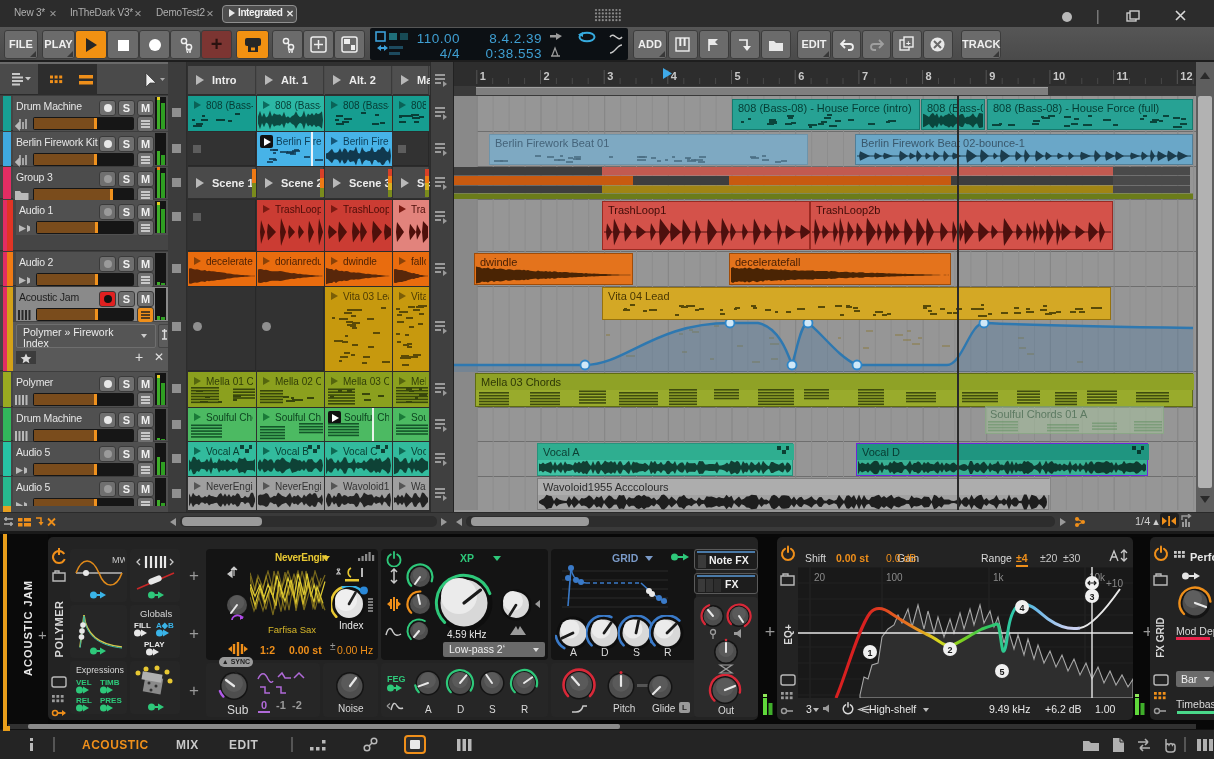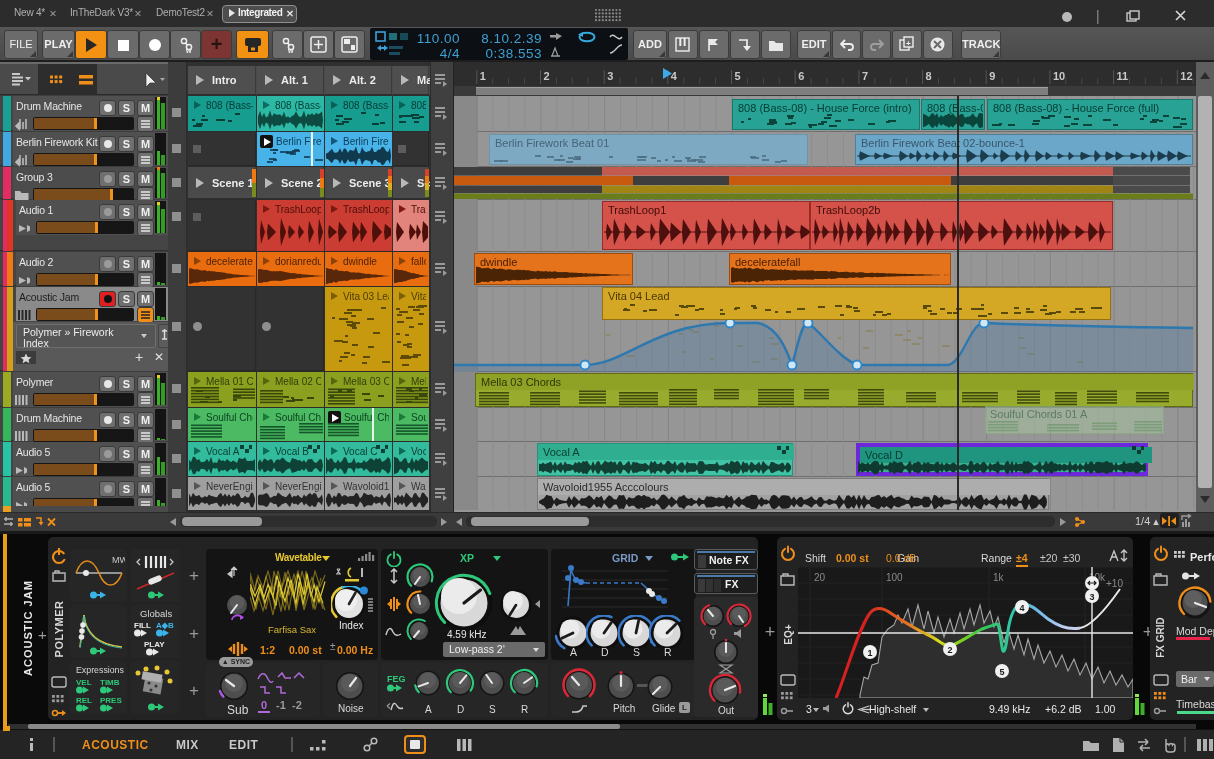--- a/index.html
+++ b/index.html
@@ -1,18 +1,18 @@
 <!DOCTYPE html>
 <html><head><meta charset="utf-8"><style>
 *{margin:0;padding:0;box-sizing:border-box}
 html,body{width:1214px;height:759px;overflow:hidden;background:#2b2b2b;font-family:"Liberation Sans",sans-serif}
 .a{position:absolute}
 </style></head><body>
 <div class="a" style="left:0;top:0;width:1214px;height:27px;background:#2c2c2c"></div>
-<div class="a" style="left:14px;top:7px;font-size:10px;letter-spacing:-0.2px;color:#b0b0b0">New 4*</div>
+<div class="a" style="left:14px;top:7px;font-size:10px;letter-spacing:-0.2px;color:#b0b0b0">New 3*</div>
 <div class="a" style="left:49px;top:7.5px;font-size:9.5px;color:#9a9a9a">✕</div>
 <div class="a" style="left:70px;top:7px;font-size:10px;letter-spacing:-0.2px;color:#b0b0b0">InTheDark V3*</div>
 <div class="a" style="left:134px;top:7.5px;font-size:9.5px;color:#9a9a9a">✕</div>
 <div class="a" style="left:156px;top:7px;font-size:10px;letter-spacing:-0.2px;color:#b0b0b0">DemoTest2</div>
 <div class="a" style="left:206px;top:7.5px;font-size:9.5px;color:#9a9a9a">✕</div>
 <div class="a" style="left:222px;top:5px;width:75px;height:18px;background:#4d4d4d;border:1px solid #8f8f8f;border-radius:4px"></div>
 <div class="a" style="left:229px;top:9px;width:0;height:0;border-left:6px solid #e8e8e8;border-top:4.5px solid transparent;border-bottom:4.5px solid transparent"></div>
 <div class="a" style="left:238px;top:7px;font-size:10px;letter-spacing:-0.4px;font-weight:bold;color:#f2f2f2">Integrated</div>
 <div class="a" style="left:286px;top:7.5px;font-size:9.5px;font-weight:bold;color:#e8e8e8">✕</div>
 <svg class="a" style="left:592px;top:7px" width="30" height="15">
@@ -51,21 +51,21 @@
   </svg>
 <svg class="a" style="left:1055px;top:10px" width="150" height="14">
     <circle cx="12" cy="7" r="5" fill="#b9b9b9"></circle>
     <rect x="42" y="0" width="1.5" height="14" fill="#777"></rect>
     <rect x="72" y="3" width="9" height="8" fill="none" stroke="#c9c9c9" stroke-width="1.4"></rect>
     <rect x="75" y="1" width="9" height="8" fill="#2c2c2c" stroke="#c9c9c9" stroke-width="1.4"></rect>
     <path d="M121,1 L130,10 M130,1 L121,10" stroke="#d9d9d9" stroke-width="1.6"></path>
   </svg>
 <div class="a" style="left:0;top:27px;width:1214px;height:33px;background:linear-gradient(#565656,#4a4a4a)"></div>
 <div class="a" style="left:0;top:60px;width:1214px;height:2px;background:#1e1e1e"></div>
-<div class="a" style="left:4px;top:30px;width:34px;height:29px;background:#6b6b6b;border:1px solid #3c3c3c;border-radius:3px;color:#efefef;font-size:11px;font-weight:normal;text-align:center;line-height:27px">FILE<div class="a" style="right:1px;bottom:1px;width:0;height:0;border-left:6px solid transparent;border-bottom:6px solid #383838"></div></div>
+<div class="a" style="left:4px;top:30px;width:34px;height:29px;background:#6b6b6b;border:1px solid #3c3c3c;border-radius:3px;color:#efefef;font-size:11px;font-weight:bold;text-align:center;line-height:27px">FILE<div class="a" style="right:1px;bottom:1px;width:0;height:0;border-left:6px solid transparent;border-bottom:6px solid #383838"></div></div>
 <div class="a" style="left:42px;top:30px;width:33px;height:29px;background:#6b6b6b;border:1px solid #3c3c3c;border-radius:3px;color:#efefef;font-size:11px;font-weight:bold;text-align:center;line-height:27px">PLAY<div class="a" style="right:1px;bottom:1px;width:0;height:0;border-left:6px solid transparent;border-bottom:6px solid #383838"></div></div>
 <div class="a" style="left:75px;top:30px;width:32px;height:29px;background:#f29112;border:1px solid #3c3c3c;border-radius:3px;color:#efefef;font-size:11px;font-weight:bold;text-align:center;line-height:27px">
     <div class="a" style="left:10px;top:7px;width:0;height:0;border-left:11px solid #262626;border-top:7px solid transparent;border-bottom:7px solid transparent"></div>
   </div>
 <div class="a" style="left:107px;top:30px;width:32px;height:29px;background:#6b6b6b;border:1px solid #3c3c3c;border-radius:3px;color:#efefef;font-size:11px;font-weight:bold;text-align:center;line-height:27px">
     <div class="a" style="left:10px;top:9px;width:11px;height:11px;background:#fff"></div>
   </div>
 <div class="a" style="left:139px;top:30px;width:31px;height:29px;background:#6b6b6b;border:1px solid #3c3c3c;border-radius:3px;color:#efefef;font-size:11px;font-weight:bold;text-align:center;line-height:27px">
     <div class="a" style="left:9px;top:8px;width:12px;height:12px;background:#fff;border-radius:50%"></div>
   </div>
@@ -104,21 +104,21 @@
     <rect x="2" y="1" width="9" height="9" fill="none" stroke="#3b9fd8" stroke-width="1.6"></rect>
     <rect x="15" y="2" width="8" height="7" fill="#1f6f7a"></rect>
     <rect x="26" y="2" width="8" height="7" fill="#174a55"></rect>
     <path d="M3,17 l4,-3 v2 h5 v2 h-5 v2 Z" fill="#3b9fd8"></path>
     <path d="M14,21 l-4,3 v-2 h-5 v-2 h5 v-2 Z" fill="#3b9fd8" transform="translate(0,-4)"></path>
     <rect x="15" y="15" width="14" height="3" fill="#1d4a5e"></rect>
     <rect x="15" y="21" width="11" height="3" fill="#1d4a5e"></rect>
   </svg>
 <div class="a" style="left:398px;top:31px;width:62px;height:14px;font-size:13.5px;color:#3f9fd2;text-align:right;letter-spacing:0.5px">110.00</div>
 <div class="a" style="left:398px;top:46px;width:62px;height:14px;font-size:13.5px;color:#3f9fd2;text-align:right;letter-spacing:0.5px">4/4</div>
-<div class="a" style="left:462px;top:31px;width:80px;height:14px;font-size:13.5px;color:#3f9fd2;text-align:right;letter-spacing:0.5px">8.10.2.39</div>
+<div class="a" style="left:462px;top:31px;width:80px;height:14px;font-size:13.5px;color:#3f9fd2;text-align:right;letter-spacing:0.5px">8.4.2.39</div>
 <div class="a" style="left:462px;top:46px;width:80px;height:14px;font-size:13.5px;color:#3f9fd2;text-align:right;letter-spacing:0.5px">0:38.553</div>
 <svg class="a" style="left:548px;top:31px" width="22" height="27">
     <path d="M14,2 l-6,4 v-2.5 h-6 v-2.5 h6 V-1 Z" fill="#9a9a9a" transform="translate(0,3)"></path>
     <path d="M4,25 l3,-8 l3,8 Z M3,25 h9" stroke="#9a9a9a" fill="none" stroke-width="1.3"></path>
   </svg>
 <svg class="a" style="left:576px;top:31px" width="52" height="27">
     <ellipse cx="11" cy="6" rx="7.5" ry="4.3" stroke="#36aade" stroke-width="2" fill="none"></ellipse>
     <path d="M2,3.5 l5,-2.5 l0,5 Z" fill="#36aade"></path>
     <path d="M34,6 c4,-6 8,6 12,0" stroke="#c9c9c9" stroke-width="1.4" fill="none"></path>
     <path d="M34,22 c5,0 7,-8 12,-8" stroke="#c9c9c9" stroke-width="1.4" fill="none"></path>
@@ -1372,21 +1372,21 @@
 <div class="a" style="left:537px;top:443px;width:256px;height:33px;background:#41c3a5;border:1px solid #27937c">
     <div class="a" style="left:0;top:0;width:256px;height:16px;background:#2fae90"></div>
     <div class="a" style="left:5px;top:2px;font-size:11px;color:#0c4034;white-space:nowrap;overflow:hidden;max-width:248px">Vocal A</div>
   </div>
 <svg class="a" style="left:539px;top:460px" width="252" height="15">
     <path d="M0,7.5 L0.0,3.6 L2.0,4.3 L4.0,2.4 L6.0,4.2 L8.0,3.2 L10.0,2.5 L12.0,1.5 L14.0,6.0 L16.0,1.6 L18.0,5.8 L20.0,3.9 L22.0,2.0 L24.0,5.8 L26.0,1.3 L28.0,4.3 L30.0,3.9 L32.0,4.5 L34.0,5.6 L36.0,2.1 L38.0,3.6 L40.0,1.5 L42.0,3.6 L44.0,1.0 L46.0,1.7 L48.0,0.6 L50.0,4.1 L52.0,5.9 L54.0,1.0 L56.0,5.5 L58.0,1.6 L60.0,1.1 L62.0,5.2 L64.0,3.2 L66.0,0.6 L68.0,1.9 L70.0,2.6 L72.0,1.0 L74.0,2.7 L76.0,1.3 L78.0,5.2 L80.0,1.6 L82.0,1.2 L84.0,5.6 L86.0,4.7 L88.0,2.5 L90.0,0.8 L92.0,5.8 L94.0,1.4 L96.0,2.5 L98.0,2.3 L100.0,3.6 L102.0,3.8 L104.0,4.1 L106.0,2.8 L108.0,4.2 L110.0,6.1 L112.0,0.7 L114.0,3.0 L116.0,0.8 L118.0,4.3 L120.0,4.0 L122.0,1.8 L124.0,4.7 L126.0,4.3 L128.0,1.1 L130.0,0.8 L132.0,3.3 L134.0,3.9 L136.0,0.9 L138.0,5.9 L140.0,3.7 L142.0,2.5 L144.0,2.6 L146.0,6.1 L148.0,1.6 L150.0,3.3 L152.0,3.2 L154.0,3.2 L156.0,3.1 L158.0,5.6 L160.0,1.0 L162.0,1.2 L164.0,1.3 L166.0,4.5 L168.0,4.4 L170.0,4.1 L172.0,3.9 L174.0,3.9 L176.0,4.2 L178.0,1.5 L180.0,5.4 L182.0,5.4 L184.0,4.9 L186.0,4.3 L188.0,2.5 L190.0,4.4 L192.0,0.6 L194.0,1.6 L196.0,2.4 L198.0,0.7 L200.0,2.0 L202.0,6.0 L204.0,0.9 L206.0,3.6 L208.0,2.6 L210.0,6.1 L212.0,1.8 L214.0,3.1 L216.0,5.3 L218.0,3.9 L220.0,1.6 L222.0,5.8 L224.0,0.8 L226.0,3.2 L228.0,5.2 L230.0,6.3 L232.0,2.0 L234.0,2.1 L236.0,3.2 L238.0,3.9 L240.0,4.7 L242.0,3.2 L244.0,2.6 L246.0,6.3 L248.0,2.2 L250.0,3.3 L252.0,6.1 L252.0,7.5 L252.0,8.9 L250.0,11.7 L248.0,12.8 L246.0,8.7 L244.0,12.4 L242.0,11.8 L240.0,10.3 L238.0,11.1 L236.0,11.8 L234.0,12.9 L232.0,13.0 L230.0,8.7 L228.0,9.8 L226.0,11.8 L224.0,14.2 L222.0,9.2 L220.0,13.4 L218.0,11.1 L216.0,9.7 L214.0,11.9 L212.0,13.2 L210.0,8.9 L208.0,12.4 L206.0,11.4 L204.0,14.1 L202.0,9.0 L200.0,13.0 L198.0,14.3 L196.0,12.6 L194.0,13.4 L192.0,14.4 L190.0,10.6 L188.0,12.5 L186.0,10.7 L184.0,10.1 L182.0,9.6 L180.0,9.6 L178.0,13.5 L176.0,10.8 L174.0,11.1 L172.0,11.1 L170.0,10.9 L168.0,10.6 L166.0,10.5 L164.0,13.7 L162.0,13.8 L160.0,14.0 L158.0,9.4 L156.0,11.9 L154.0,11.8 L152.0,11.8 L150.0,11.7 L148.0,13.4 L146.0,8.9 L144.0,12.4 L142.0,12.5 L140.0,11.3 L138.0,9.1 L136.0,14.1 L134.0,11.1 L132.0,11.7 L130.0,14.2 L128.0,13.9 L126.0,10.7 L124.0,10.3 L122.0,13.2 L120.0,11.0 L118.0,10.7 L116.0,14.2 L114.0,12.0 L112.0,14.3 L110.0,8.9 L108.0,10.8 L106.0,12.2 L104.0,10.9 L102.0,11.2 L100.0,11.4 L98.0,12.7 L96.0,12.5 L94.0,13.6 L92.0,9.2 L90.0,14.2 L88.0,12.5 L86.0,10.3 L84.0,9.4 L82.0,13.8 L80.0,13.4 L78.0,9.8 L76.0,13.7 L74.0,12.3 L72.0,14.0 L70.0,12.4 L68.0,13.1 L66.0,14.4 L64.0,11.8 L62.0,9.8 L60.0,13.9 L58.0,13.4 L56.0,9.5 L54.0,14.0 L52.0,9.1 L50.0,10.9 L48.0,14.4 L46.0,13.3 L44.0,14.0 L42.0,11.4 L40.0,13.5 L38.0,11.4 L36.0,12.9 L34.0,9.4 L32.0,10.5 L30.0,11.1 L28.0,10.7 L26.0,13.7 L24.0,9.2 L22.0,13.0 L20.0,11.1 L18.0,9.2 L16.0,13.4 L14.0,9.0 L12.0,13.5 L10.0,12.5 L8.0,11.8 L6.0,10.8 L4.0,12.6 L2.0,10.7 L0.0,11.4 Z" fill="#113f33"></path>
   </svg>
 <svg class="a" style="left:777px;top:446px" width="12" height="8">
     <path d="M0,0 h4 v4 h-4 Z M5,4 h4 v4 h-4 Z M9,0 h3 v4 h-3 Z" fill="#0c4034"></path>
   </svg>
-<div class="a" style="left:856px;top:443px;width:292px;height:33px;background:#38b193;border:4px solid #6d28d9">
+<div class="a" style="left:856px;top:443px;width:292px;height:33px;background:#38b193;border:1px solid #6d28d9">
     <div class="a" style="left:0;top:0;width:292px;height:16px;background:#1f9580"></div>
     <div class="a" style="left:5px;top:2px;font-size:11px;color:#073a30;white-space:nowrap;overflow:hidden;max-width:284px">Vocal D</div>
   </div>
 <svg class="a" style="left:858px;top:460px" width="288" height="15">
     <path d="M0,7.5 L0.0,0.6 L2.0,4.3 L4.0,2.6 L6.0,3.5 L8.0,4.3 L10.0,2.3 L12.0,4.8 L14.0,2.8 L16.0,0.9 L18.0,0.7 L20.0,1.6 L22.0,5.4 L24.0,1.8 L26.0,6.3 L28.0,5.3 L30.0,5.6 L32.0,1.8 L34.0,3.4 L36.0,0.7 L38.0,2.6 L40.0,3.1 L42.0,2.1 L44.0,1.9 L46.0,5.6 L48.0,6.1 L50.0,3.8 L52.0,0.6 L54.0,5.3 L56.0,2.9 L58.0,3.1 L60.0,1.2 L62.0,2.4 L64.0,5.3 L66.0,2.0 L68.0,3.7 L70.0,1.8 L72.0,3.7 L74.0,3.9 L76.0,4.4 L78.0,2.4 L80.0,1.3 L82.0,5.1 L84.0,2.2 L86.0,5.7 L88.0,2.8 L90.0,3.8 L92.0,4.8 L94.0,3.1 L96.0,2.4 L98.0,4.6 L100.0,5.7 L102.0,5.5 L104.0,4.5 L106.0,4.0 L108.0,4.5 L110.0,6.3 L112.0,1.1 L114.0,1.0 L116.0,5.3 L118.0,3.2 L120.0,2.8 L122.0,5.1 L124.0,2.7 L126.0,1.6 L128.0,4.0 L130.0,6.4 L132.0,2.6 L134.0,5.1 L136.0,3.9 L138.0,3.6 L140.0,0.8 L142.0,4.8 L144.0,4.4 L146.0,5.5 L148.0,2.1 L150.0,0.5 L152.0,4.9 L154.0,0.7 L156.0,5.6 L158.0,2.1 L160.0,4.4 L162.0,3.6 L164.0,4.0 L166.0,0.7 L168.0,2.0 L170.0,0.9 L172.0,2.6 L174.0,3.5 L176.0,6.1 L178.0,5.3 L180.0,4.0 L182.0,1.0 L184.0,6.3 L186.0,4.6 L188.0,0.6 L190.0,4.0 L192.0,2.0 L194.0,0.9 L196.0,3.6 L198.0,3.2 L200.0,4.8 L202.0,3.6 L204.0,5.4 L206.0,3.5 L208.0,4.7 L210.0,5.4 L212.0,0.8 L214.0,5.8 L216.0,4.4 L218.0,3.1 L220.0,6.4 L222.0,2.7 L224.0,5.5 L226.0,5.8 L228.0,1.5 L230.0,4.8 L232.0,1.7 L234.0,1.3 L236.0,4.7 L238.0,2.2 L240.0,1.7 L242.0,2.0 L244.0,2.6 L246.0,2.5 L248.0,1.0 L250.0,1.4 L252.0,2.9 L254.0,2.2 L256.0,5.7 L258.0,1.9 L260.0,5.6 L262.0,4.6 L264.0,4.0 L266.0,0.8 L268.0,3.8 L270.0,3.2 L272.0,2.7 L274.0,3.2 L276.0,3.3 L278.0,1.3 L280.0,1.7 L282.0,3.4 L284.0,5.2 L286.0,2.9 L288.0,5.0 L288.0,7.5 L288.0,10.0 L286.0,12.1 L284.0,9.8 L282.0,11.6 L280.0,13.3 L278.0,13.7 L276.0,11.7 L274.0,11.8 L272.0,12.3 L270.0,11.8 L268.0,11.2 L266.0,14.2 L264.0,11.0 L262.0,10.4 L260.0,9.4 L258.0,13.1 L256.0,9.3 L254.0,12.8 L252.0,12.1 L250.0,13.6 L248.0,14.0 L246.0,12.5 L244.0,12.4 L242.0,13.0 L240.0,13.3 L238.0,12.8 L236.0,10.3 L234.0,13.7 L232.0,13.3 L230.0,10.2 L228.0,13.5 L226.0,9.2 L224.0,9.5 L222.0,12.3 L220.0,8.6 L218.0,11.9 L216.0,10.6 L214.0,9.2 L212.0,14.2 L210.0,9.6 L208.0,10.3 L206.0,11.5 L204.0,9.6 L202.0,11.4 L200.0,10.2 L198.0,11.8 L196.0,11.4 L194.0,14.1 L192.0,13.0 L190.0,11.0 L188.0,14.4 L186.0,10.4 L184.0,8.7 L182.0,14.0 L180.0,11.0 L178.0,9.7 L176.0,8.9 L174.0,11.5 L172.0,12.4 L170.0,14.1 L168.0,13.0 L166.0,14.3 L164.0,11.0 L162.0,11.4 L160.0,10.6 L158.0,12.9 L156.0,9.4 L154.0,14.3 L152.0,10.1 L150.0,14.5 L148.0,12.9 L146.0,9.5 L144.0,10.6 L142.0,10.2 L140.0,14.2 L138.0,11.4 L136.0,11.1 L134.0,9.9 L132.0,12.4 L130.0,8.6 L128.0,11.0 L126.0,13.4 L124.0,12.3 L122.0,9.9 L120.0,12.2 L118.0,11.8 L116.0,9.7 L114.0,14.0 L112.0,13.9 L110.0,8.7 L108.0,10.5 L106.0,11.0 L104.0,10.5 L102.0,9.5 L100.0,9.3 L98.0,10.4 L96.0,12.6 L94.0,11.9 L92.0,10.2 L90.0,11.2 L88.0,12.2 L86.0,9.3 L84.0,12.8 L82.0,9.9 L80.0,13.7 L78.0,12.6 L76.0,10.6 L74.0,11.1 L72.0,11.3 L70.0,13.2 L68.0,11.3 L66.0,13.0 L64.0,9.7 L62.0,12.6 L60.0,13.8 L58.0,11.9 L56.0,12.1 L54.0,9.7 L52.0,14.4 L50.0,11.2 L48.0,8.9 L46.0,9.4 L44.0,13.1 L42.0,12.9 L40.0,11.9 L38.0,12.4 L36.0,14.3 L34.0,11.6 L32.0,13.2 L30.0,9.4 L28.0,9.7 L26.0,8.7 L24.0,13.2 L22.0,9.6 L20.0,13.4 L18.0,14.3 L16.0,14.1 L14.0,12.2 L12.0,10.2 L10.0,12.7 L8.0,10.7 L6.0,11.5 L4.0,12.4 L2.0,10.7 L0.0,14.4 Z" fill="#0e3a2f"></path>
   </svg>
 <svg class="a" style="left:1132px;top:446px" width="12" height="8">
     <path d="M0,0 h4 v4 h-4 Z M5,4 h4 v4 h-4 Z M9,0 h3 v4 h-3 Z" fill="#073a30"></path>
   </svg>
 <div class="a" style="left:537px;top:478px;width:512px;height:32px;background:#a2a2a2;border:1px solid #7c7c7c">
@@ -1549,21 +1549,21 @@
     <circle cx="35" cy="9" r="2.5" fill="#e8c832"></circle>
     <circle cx="38" cy="18" r="2.5" fill="#e8c832"></circle>
     <circle cx="19.5" cy="44" r="3.5" fill="#2ec87a"></circle>
     <line x1="23" y1="44" x2="29" y2="44" stroke="#2ec87a" stroke-width="2"></line>
     <path d="M26,40.5 L32,44 L26,47.5 Z" fill="#2ec87a"></path>
   </svg>
 <div class="a" style="left:186px;top:568px;width:16px;height:16px;color:#9a9a9a;font-size:17px;text-align:center;line-height:16px">+</div>
 <div class="a" style="left:186px;top:626px;width:16px;height:16px;color:#9a9a9a;font-size:17px;text-align:center;line-height:16px">+</div>
 <div class="a" style="left:186px;top:683px;width:16px;height:16px;color:#9a9a9a;font-size:17px;text-align:center;line-height:16px">+</div>
 <div class="a" style="left:206px;top:549px;width:172px;height:111px;background:#141414;border-radius:4px"></div>
-<div class="a" style="left:275px;top:552px;font-size:10px;letter-spacing:-0.3px;font-weight:bold;color:#e8c832">Wavetable</div>
+<div class="a" style="left:275px;top:552px;font-size:10px;letter-spacing:-0.3px;font-weight:bold;color:#e8c832">NeverEngin</div>
 <div class="a" style="left:322px;top:556px;width:0;height:0;border-top:5px solid #e8c832;border-left:4px solid transparent;border-right:4px solid transparent"></div>
 <svg class="a" style="left:358px;top:552px" width="18" height="11">
     <rect x="0.0" y="6" width="2.2" height="3" fill="#8a8a8a"></rect>
     <rect x="3.5" y="4" width="2.2" height="5" fill="#8a8a8a"></rect>
     <rect x="7.0" y="2" width="2.2" height="7" fill="#8a8a8a"></rect>
     <rect x="10.5" y="0" width="2.2" height="9" fill="#8a8a8a"></rect>
     <rect x="14.0" y="3" width="2.2" height="6" fill="#8a8a8a"></rect>
   </svg>
 <svg class="a" style="left:226px;top:566px" width="22" height="60">
     <path d="M2,8 l4,-3 v6 Z M8,10 v-8 M5,4 l3,-3 l3,3" stroke="#c9c9c9" fill="#c9c9c9" stroke-width="1.2"></path>
@@ -1610,21 +1610,21 @@
     <rect x="1" y="9" width="5" height="2" fill="#7a7a7a"></rect>
     <rect x="1" y="12" width="5" height="2" fill="#7a7a7a"></rect>
   </svg>
 <svg class="a" style="left:226px;top:641px" width="24" height="16">
     <path d="M2,8 l4,-3 v6 Z M22,8 l-4,-3 v6 Z" fill="#ef8f1a"></path>
     <path d="M8,3 v10 M12,1 v14 M16,3 v10" stroke="#ef8f1a" stroke-width="2.4"></path>
   </svg>
 <div class="a" style="left:260px;top:644px;font-size:10.5px;font-weight:bold;color:#ef8f1a">1:2</div>
 <div class="a" style="left:289px;top:644px;font-size:10.5px;font-weight:bold;color:#ef8f1a">0.00 st</div>
 <div class="a" style="left:330px;top:641px;font-size:10px;color:#9a9a9a">±</div>
-<div class="a" style="left:337px;top:644px;font-size:10.5px;font-weight:bold;color:#ef8f1a">0.00 Hz</div>
+<div class="a" style="left:337px;top:644px;font-size:10.5px;font-weight:normal;color:#ef8f1a">0.00 Hz</div>
 <div class="a" style="left:219px;top:657px;z-index:6;width:34px;height:10px;background:#9a9a9a;border-radius:5px;font-size:7px;font-weight:bold;color:#222;text-align:center;line-height:10px">▲ SYNC ▲</div>
 <div class="a" style="left:206px;top:663px;width:114px;height:54px;background:#262626;border-radius:4px"></div>
 <div class="a" style="left:323px;top:663px;width:55px;height:54px;background:#262626;border-radius:4px"></div>
 <svg class="a" style="left:218px;top:671px" width="32" height="32">
     <circle cx="16" cy="15" r="14.0" fill="#141414"></circle>
     <circle cx="16" cy="15" r="12.5" fill="#4e4e4e"></circle>
     <circle cx="16" cy="11.875" r="9.0" fill="#5a5a5a"></circle>
     <path d="M5.4,25.6 A15,15 0 0 1 1.9,20.1" stroke="#b05ae8" stroke-width="2.4" fill="none" stroke-linecap="round"></path>
     <line x1="16" y1="15" x2="8" y2="9" stroke="#e8e8e8" stroke-width="2.2" stroke-linecap="round"></line>
   </svg>

